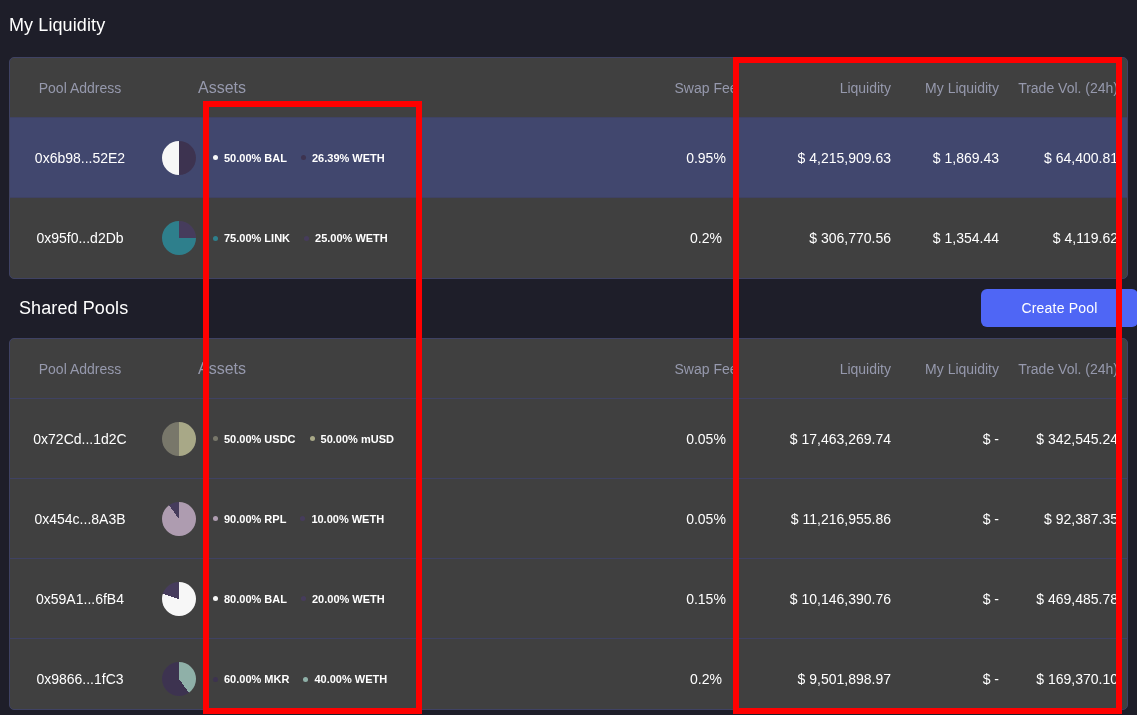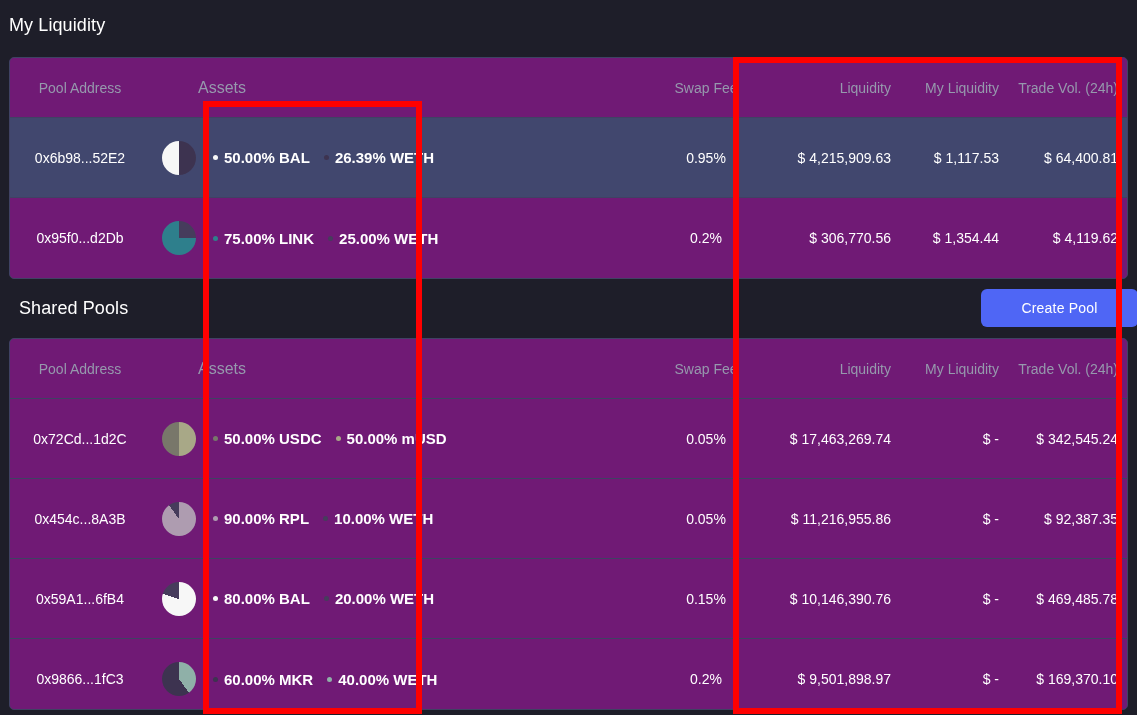--- a/index.html
+++ b/index.html
@@ -63,21 +63,21 @@
     font-family: "Liberation Sans", sans-serif;
     cursor: pointer;
     letter-spacing: 0.2px;
   }
 
   
   .table-card {
     position: absolute;
     left: 9px;
     width: 1119px;
-    background: #701a75;
+    background: #404040;
     border: 1px solid #3f4263;
     border-radius: 5px;
     overflow: hidden;
   }
 
   #card-my-liquidity { top: 57px; height: 222px; }
   #card-shared-pools { top: 338px; height: 372px; }
 
   .trow {
     display: flex;
@@ -129,21 +129,21 @@
 
   .asset-entry { display: flex; align-items: center; gap: 6px; }
 
   .asset-dot {
     width: 5px;
     height: 5px;
     border-radius: 50%;
     flex: none;
   }
 
-  .asset-text { color: #ffffff; font-size: 15px; font-weight: bold; }
+  .asset-text { color: #ffffff; font-size: 11px; font-weight: bold; }
 
   
   .pie {
     width: 34px;
     height: 34px;
     border-radius: 50%;
   }
 
   
   .annot {
@@ -193,21 +193,21 @@
               </span>
               <span class="asset-entry">
                 <span class="asset-dot" style="background: rgb(61, 51, 80);"></span>
                 <span class="asset-text">26.39% WETH</span>
               </span>
             </div>
           </div>
           <div class="c-spacer"></div>
           <div class="c-fee">0.95%</div>
           <div class="c-liq">$ 4,215,909.63</div>
-          <div class="c-myliq">$ 1,117.53</div>
+          <div class="c-myliq">$ 1,869.43</div>
           <div class="c-vol">$ 64,400.81</div>
         </div>
         <div class="trow data-row">
           <div class="c-addr">0x95f0...d2Db</div>
           <div class="c-pie">
             <div class="pie" style="background: conic-gradient(rgb(70, 60, 92) 0deg, rgb(70, 60, 92) 90deg, rgb(46, 127, 140) 90deg, rgb(46, 127, 140) 360deg);"></div>
           </div>
           <div class="c-assets">
             <div class="asset-list">
               <span class="asset-entry">

